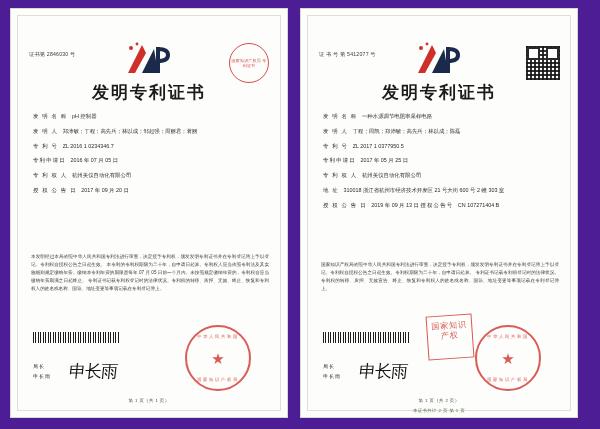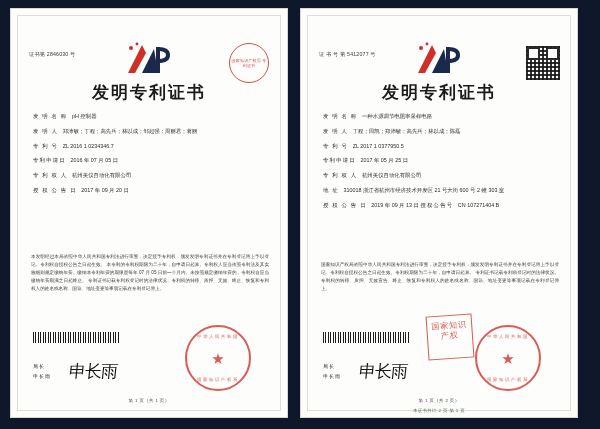--- a/index.html
+++ b/index.html
@@ -10,21 +10,21 @@
   body {
     width: 600px;
     height: 429px;
     font-family: "Liberation Sans", sans-serif;
     overflow: hidden;
   }
   .stage {
     position: relative;
     width: 600px;
     height: 429px;
-    background: #0f172a;
+    background: #4c1d95;
   }
   .cert {
     position: absolute;
     top: 8px;
     width: 278px;
     height: 410px;
     background: #fdfdfb;
     border: 1px solid #d8d8d4;
     box-sizing: border-box;
     overflow: hidden;

